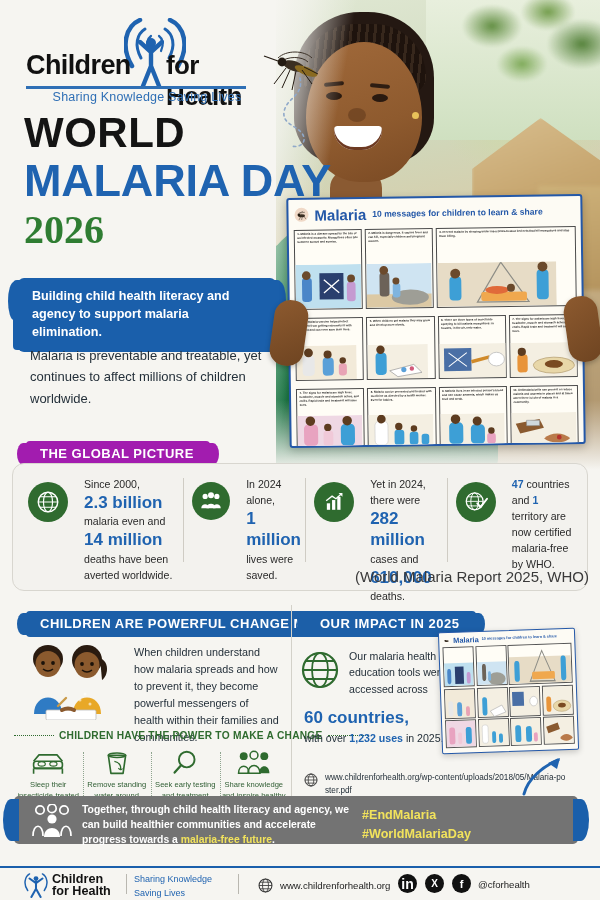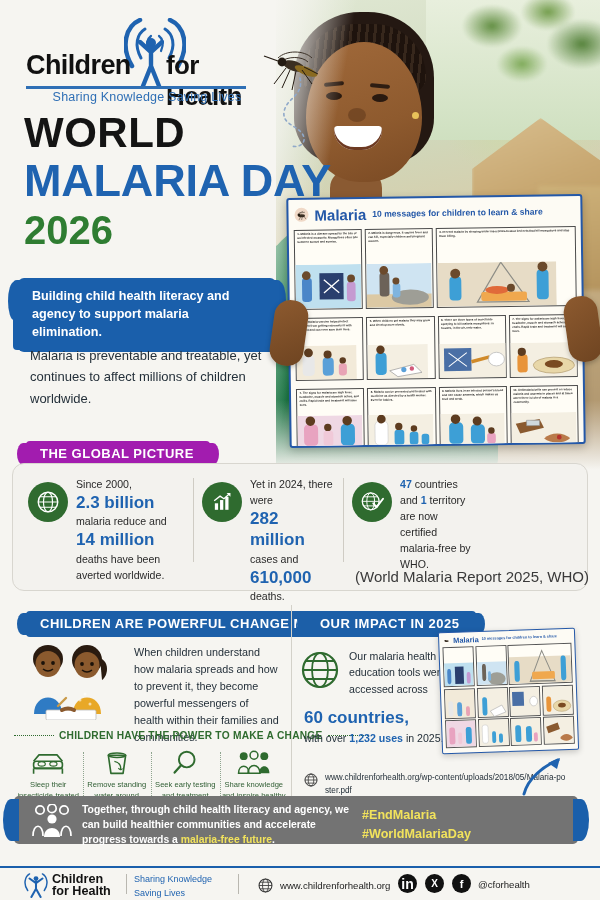--- a/index.html
+++ b/index.html
@@ -78,21 +78,21 @@
   .logo .person{position:absolute;left:112px;top:14px;width:26px;height:52px;}
 
   
   .mosquito{position:absolute;left:258px;top:40px;width:70px;height:110px;}
 
   
   .t-world{position:absolute;left:24px;top:112px;font-size:42px;font-weight:bold;
     letter-spacing:.5px;color:#141414;line-height:1;}
   .t-malaria{position:absolute;left:24px;top:158px;font-size:45px;font-weight:bold;
     letter-spacing:-.2px;color:#1f63b0;line-height:1;}
-  .t-year{position:absolute;left:24px;top:210px;font-size:40px;font-weight:bold;color:#2f7d32;line-height:1;}
+  .t-year{position:absolute;left:24px;top:210px;font-size:40px;font-weight:bold;color:#2f7d32;line-height:1;font-family:Liberation Serif, serif;}
 
   .blue-quote{position:absolute;left:18px;top:278px;width:258px;min-height:46px;
     background:#1a5fab;color:#fff;border-radius:6px;padding:10px 14px;box-sizing:border-box;
     font-size:12.6px;line-height:1.42;font-weight:600;
     box-shadow:-7px 0 0 -2px #1a5fab, 7px 0 0 -2px #1a5fab;}
   .blue-quote:before,.blue-quote:after{content:"";position:absolute;top:4px;height:38px;width:12px;background:#1a5fab;}
   .blue-quote:before{left:-10px;border-radius:50% 0 0 50%;}
   .blue-quote:after{right:-10px;border-radius:0 50% 50% 0;}
 
   .lead{position:absolute;left:30px;top:345px;width:252px;font-size:13px;line-height:1.65;color:#24303a;}
@@ -126,21 +126,21 @@
   .pill:after{content:"";position:absolute;right:-9px;top:2px;width:12px;height:calc(100% - 4px);
     background:inherit;border-radius:0 50% 50% 0;}
   .pill-green{background:#a21caf;}
   .pill-blue{background:#1c5fa8;}
 
   
   .sec-global-hd{position:absolute;left:26px;top:441px;}
   .card-global{position:absolute;left:12px;top:463px;width:576px;height:128px;
     background:#f3f2ee;border:1px solid #d8d6cf;border-radius:12px;box-sizing:border-box;
     display:flex;align-items:flex-start;padding:12px 6px 0 6px;}
-  .stat{display:flex;gap:8px;padding:0 9px;box-sizing:border-box;position:relative;}
+  .stat{display:flex;gap:16px;padding:0 9px;box-sizing:border-box;position:relative;}
   .stat + .stat:before{content:"";position:absolute;left:0;top:2px;width:1px;height:84px;background:#cfccc4;}
   .s1{width:174px;} .s2{width:122px;} .s3{width:150px;} .s4{width:142px;}
   .circ{width:40px;height:40px;border-radius:50%;background:#2f6b2f;flex:none;
     display:flex;align-items:center;justify-content:center;margin-top:6px;}
   .circ.sm{width:38px;height:38px;}
   .stxt{font-size:10.6px;line-height:1.52;color:#2a2a2a;}
   .big{font-size:17px;font-weight:bold;color:#1f63b0;line-height:1.25;display:block;}
   .hl{color:#1f63b0;font-weight:bold;}
   .src{position:absolute;left:0;top:104px;width:576px;text-align:right;font-size:15px;color:#3a3a3a;}
 
@@ -432,26 +432,43 @@
       <div class="circ">
         <svg viewBox="0 0 40 40" width="26" height="26">
             <circle cx="20" cy="20" r="15" fill="none" stroke="#fff" stroke-width="2.2"></circle>
             <ellipse cx="20" cy="20" rx="7" ry="15" fill="none" stroke="#fff" stroke-width="1.8"></ellipse>
             <path d="M5 20 H35 M7.5 12 H32.5 M7.5 28 H32.5" stroke="#fff" stroke-width="1.6"></path>
           </svg>
       </div>
       <div class="stxt">
         <span>Since 2000,</span>
         <span class="big">2.3 billion</span>
-        <span>malaria reduce and</span>
+        <span>malaria even and</span>
         <span class="big">14 million</span>
         <span>deaths have been averted worldwide.</span>
       </div>
     </div>
 
+    <div class="stat s2">
+      <div class="circ sm">
+        <svg viewBox="0 0 40 40" width="26" height="26">
+          <circle cx="11" cy="13" r="4" fill="#fff"></circle>
+            <path d="M5 31 C5 23 17 23 17 31 Z" fill="#fff"></path>
+          <circle cx="20" cy="11" r="4.6" fill="#fff"></circle>
+            <path d="M13 31 C13 22 27 22 27 31 Z" fill="#fff"></path>
+          <circle cx="29" cy="13" r="4" fill="#fff"></circle>
+            <path d="M23 31 C23 23 35 23 35 31 Z" fill="#fff"></path>
+        </svg>
+      </div>
+      <div class="stxt">
+        <span>In 2024 alone,</span>
+        <span class="big">1 million</span>
+        <span>lives were saved.</span>
+      </div>
+    </div>
 
     <div class="stat s3">
       <div class="circ">
         <svg viewBox="0 0 40 40" width="26" height="26">
           <rect x="9" y="22" width="5" height="10" fill="#fff"></rect>
             <rect x="17" y="17" width="5" height="15" fill="#fff"></rect>
             <rect x="25" y="12" width="5" height="20" fill="#fff"></rect>
           <path d="M8 18 L17 11 L23 15 L32 7" stroke="#fff" stroke-width="2" fill="none"></path>
             <path d="M33 6 L33 12 L27 6 Z" fill="#fff"></path>
         </svg>

